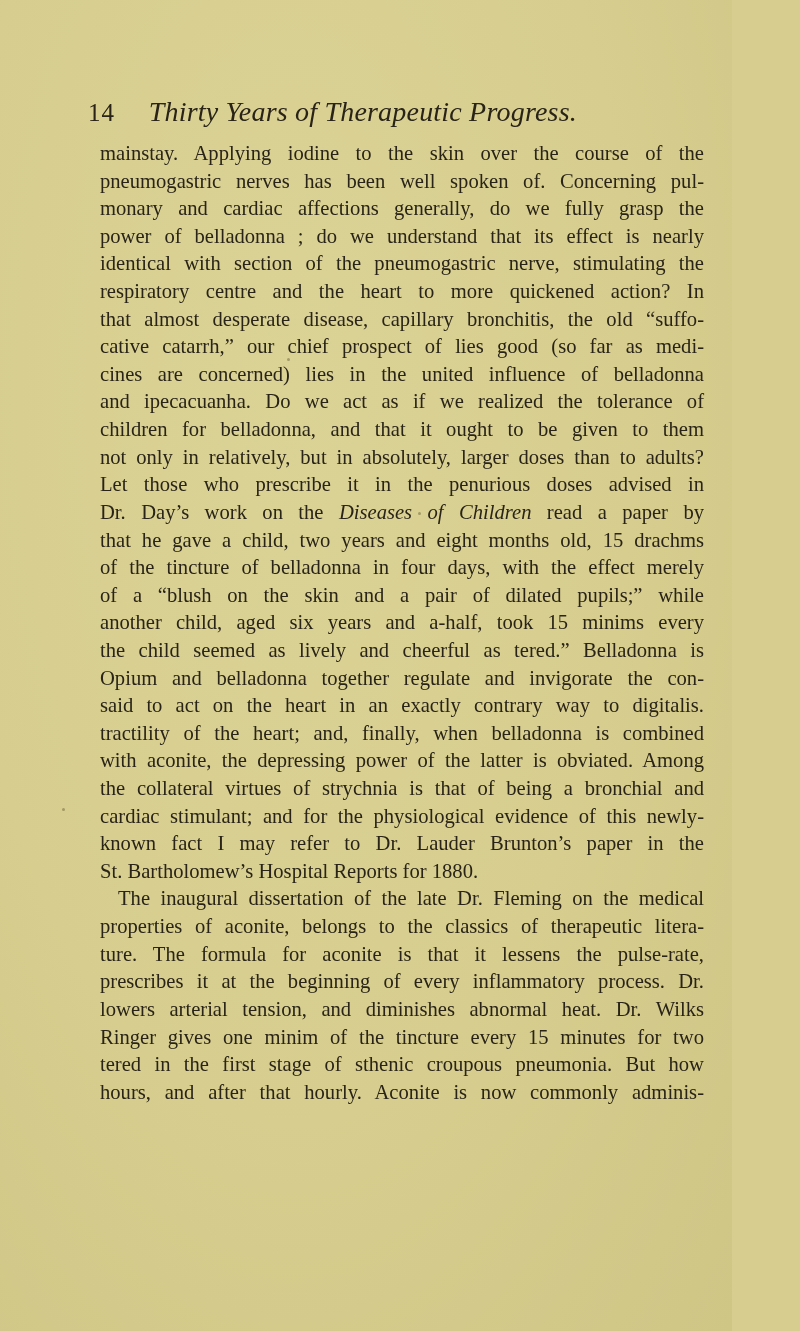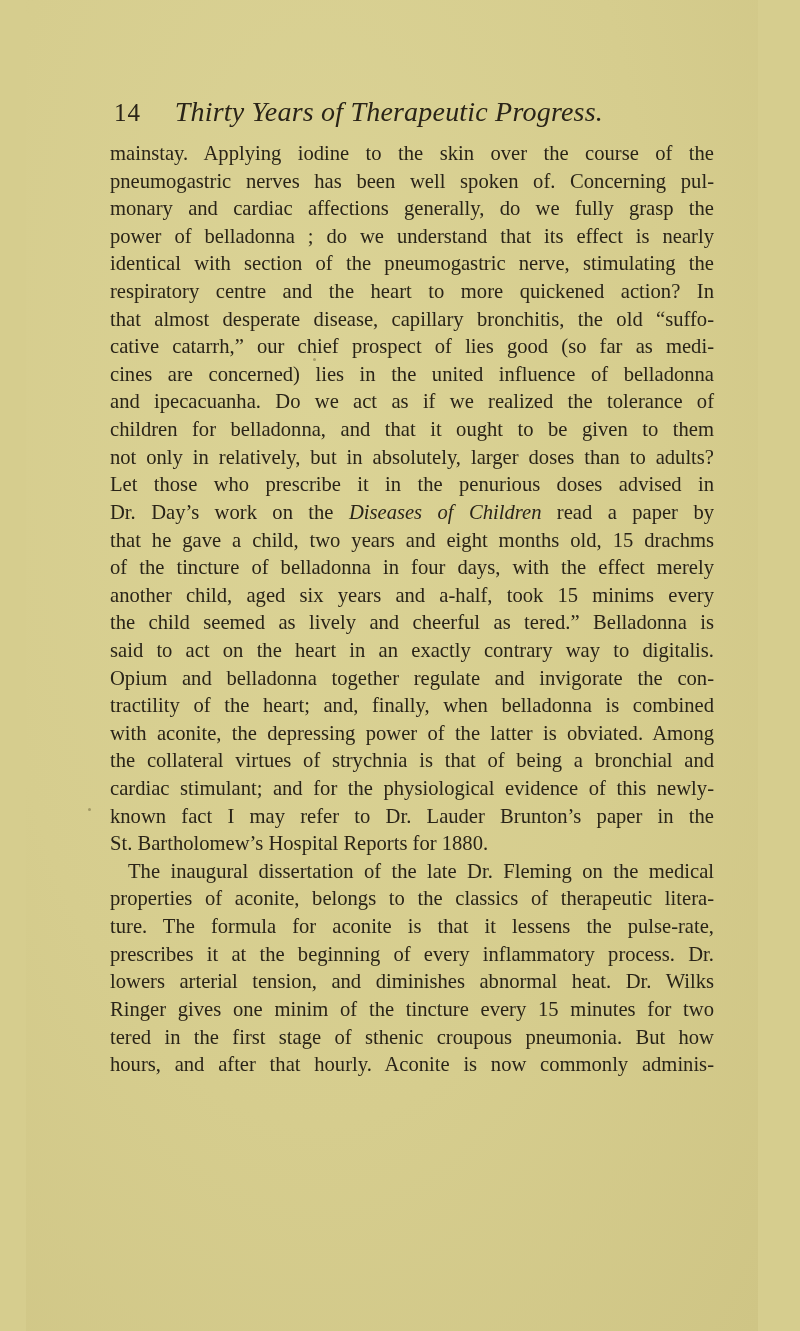--- a/index.html
+++ b/index.html
@@ -15,21 +15,20 @@
       font-family: "Liberation Serif", "DejaVu Serif", serif;
       color: #2a2418;
     }
     .page {
       position: absolute;
       left: 0; top: 0;
       width: 732px; height: 1331px;
       background:
         linear-gradient(90deg, rgba(0,0,0,0) 0px, rgba(0,0,0,0) 772px, rgba(150,140,80,0.25) 780px, rgba(0,0,0,0) 788px, rgba(190,180,110,0.35) 800px),
         radial-gradient(ellipse at 40% 30%, #dbd396 0%, #d6cd8e 55%, #cfc585 100%);
-      margin-left: 26px;
     }
     .running-head {
       position: absolute;
       left: 88px;
       top: 92px;
       width: 620px;
       height: 40px;
       font-size: 27px;
       line-height: 40px;
       white-space: nowrap;
@@ -41,21 +40,21 @@
       letter-spacing: 1px;
     }
     .running-title {
       font-style: italic;
       font-size: 28px;
       margin-left: 4px;
       letter-spacing: 0.2px;
     }
     .body-text {
       position: absolute;
-      left: 84px;
+      left: 100px;
       top: 140px;
       width: 604px;
       font-size: 20.6px;
       line-height: 27.62px;
     }
     .line {
       display: block;
       height: 27.62px;
       text-align: justify;
       text-align-last: justify;
@@ -97,24 +96,25 @@
     <span class="line">that almost desperate disease, capillary bronchitis, the old “suffo-</span>
     <span class="line">cative catarrh,” our chief prospect of lies good (so far as medi-</span>
     <span class="line">cines are concerned) lies in the united influence of belladonna</span>
     <span class="line">and ipecacuanha.  Do we act as if we realized the tolerance of</span>
     <span class="line">children for belladonna, and that it ought to be given to them</span>
     <span class="line">not only in relatively, but in absolutely, larger doses than to adults?</span>
     <span class="line">Let those who prescribe it in the penurious doses advised in</span>
     <span class="line"><span>Dr. Day’s work on the </span><span class="it">Diseases of Children</span><span> read a paper by</span></span>
     <span class="line">that he gave a child, two years and eight months old, 15 drachms</span>
     <span class="line">of the tincture of belladonna in four days, with the effect merely</span>
+    <span class="line">of a “blush on the skin and a pair of dilated pupils;” while</span>
     <span class="line">another child, aged six years and a-half, took 15 minims every</span>
     <span class="line">the child seemed as lively and cheerful as tered.”  Belladonna is</span>
+    <span class="line">Opium and belladonna together regulate and invigorate the con-</span>
     <span class="line">said to act on the heart in an exactly contrary way to digitalis.</span>
-    <span class="line">Opium and belladonna together regulate and invigorate the con-</span>
     <span class="line">tractility of the heart; and, finally, when belladonna is combined</span>
     <span class="line">with aconite, the depressing power of the latter is obviated.  Among</span>
     <span class="line">the collateral virtues of strychnia is that of being a bronchial and</span>
     <span class="line">cardiac stimulant; and for the physiological evidence of this newly-</span>
     <span class="line">known fact I may refer to Dr. Lauder Brunton’s paper in the</span>
     <span class="line last">St. Bartholomew’s Hospital Reports for 1880.</span>
 
     <span class="line indent">The inaugural dissertation of the late Dr. Fleming on the medical</span>
     <span class="line">properties of aconite, belongs to the classics of therapeutic litera-</span>
     <span class="line">ture.  The formula for aconite is that it lessens the pulse-rate,</span>

